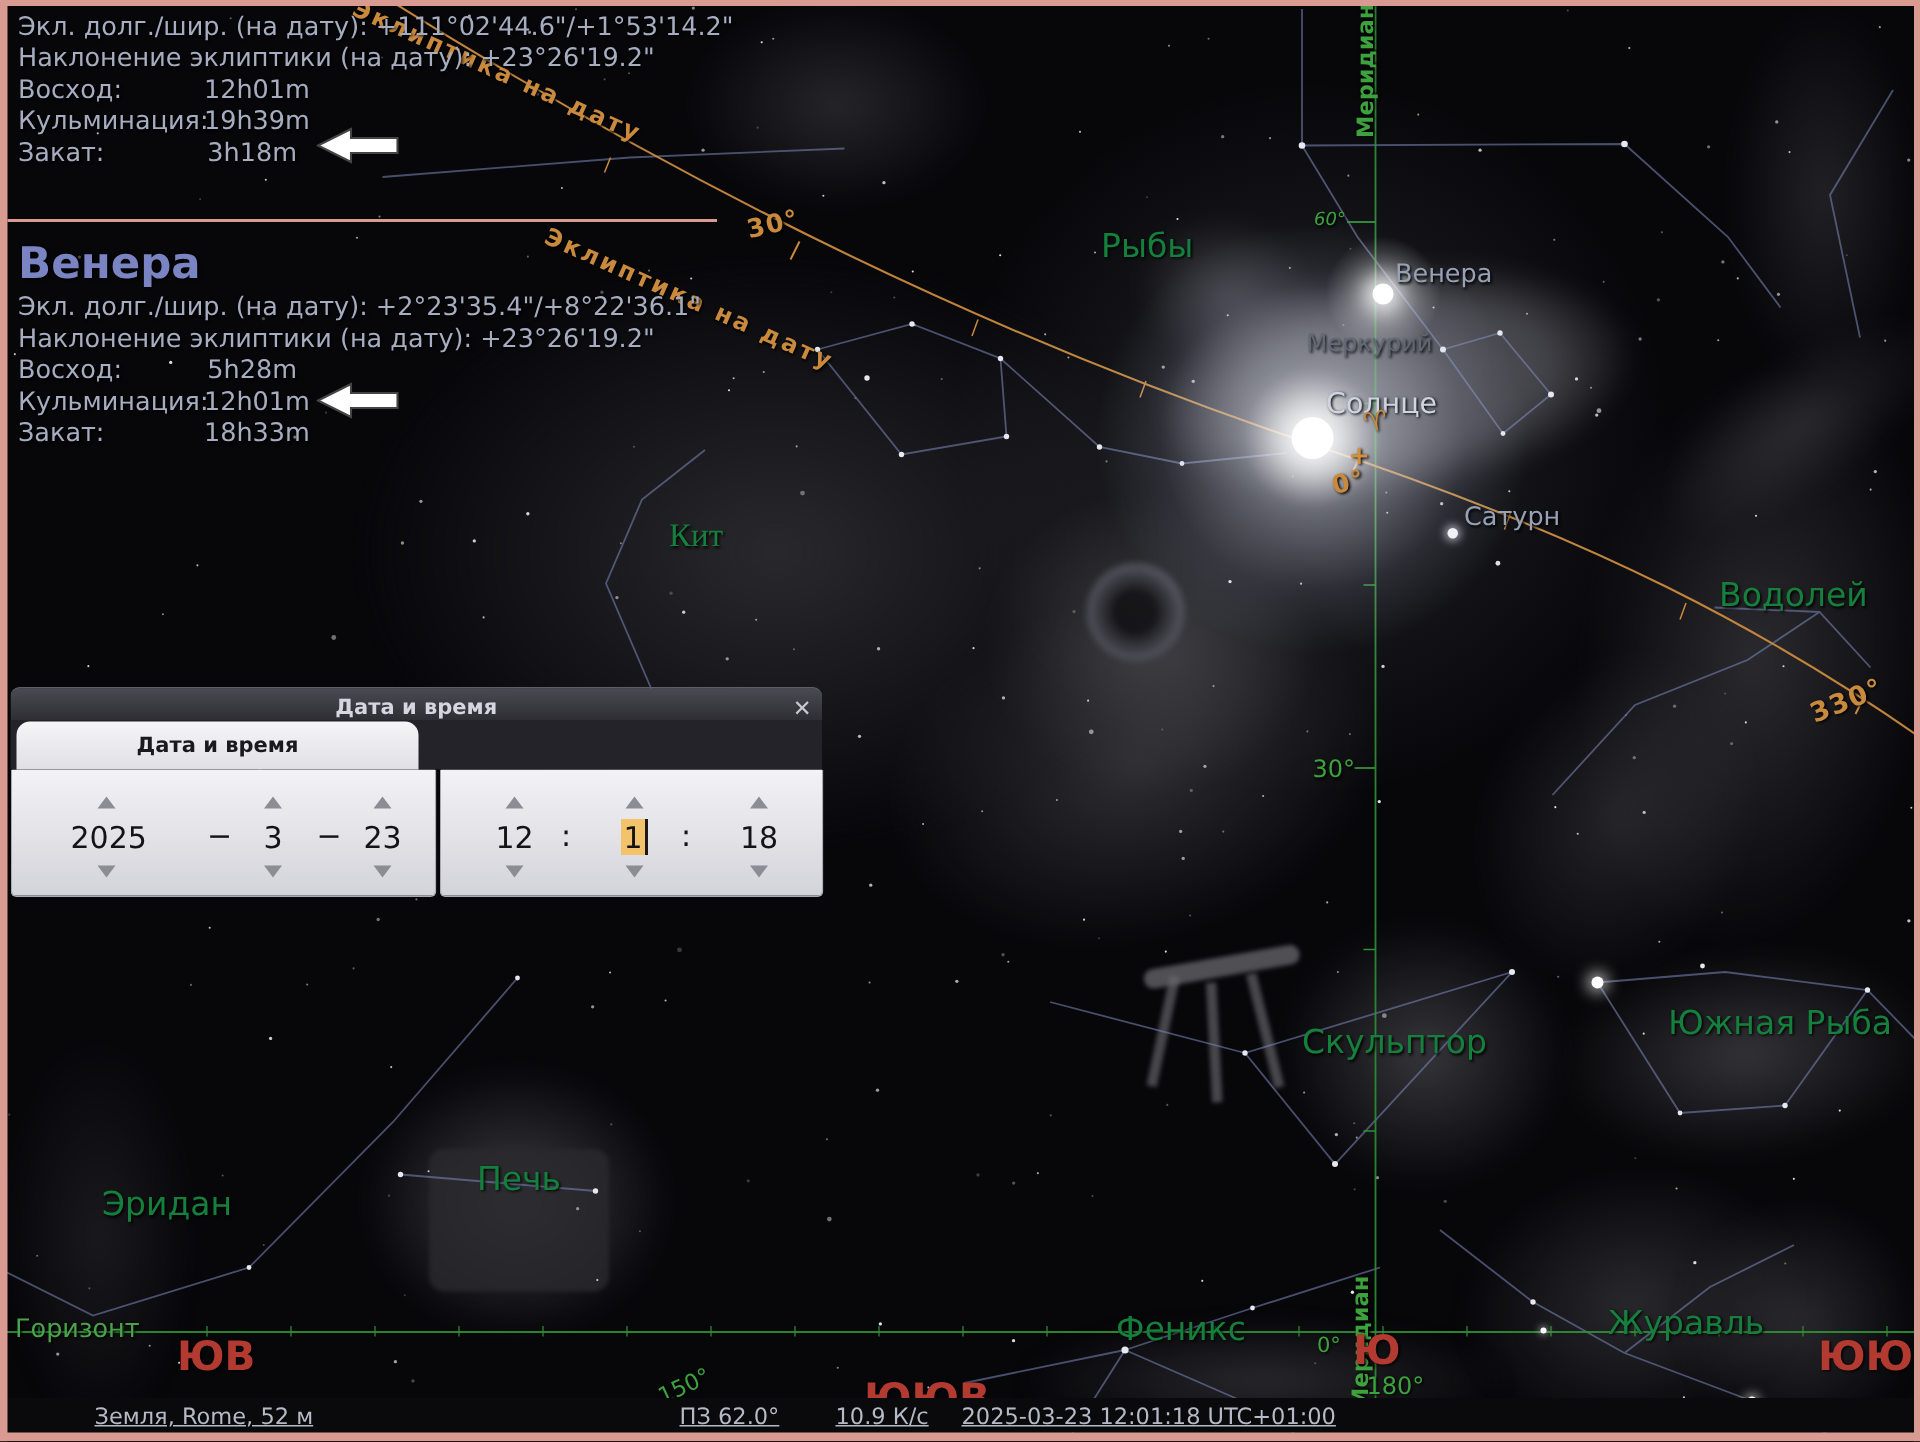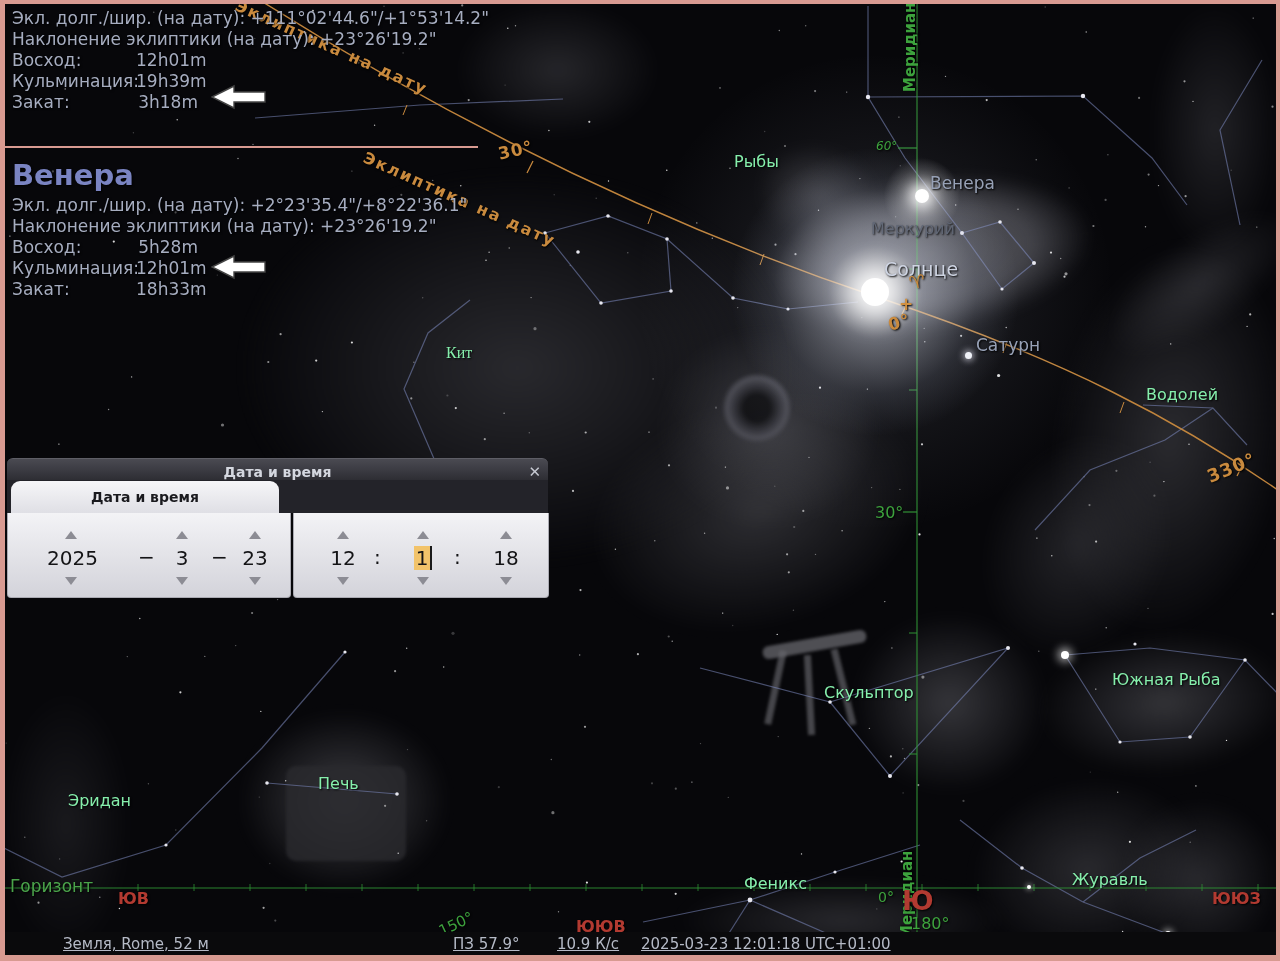--- a/index.html
+++ b/index.html
@@ -12,25 +12,25 @@
   .frame.right{right:0;top:0;width:4px;height:961px;}
   .frame.bottom{left:0;bottom:0;width:1280px;height:6px;}
   
   .art{position:absolute;border-radius:50%;filter:blur(7px);z-index:1;pointer-events:none;}
   .art2{position:absolute;filter:blur(1.5px);z-index:1;pointer-events:none;}
   svg.layer{position:absolute;left:0;top:0;z-index:3;}
   #starfield{z-index:2;}
   .glow{position:absolute;border-radius:50%;z-index:4;pointer-events:none;}
   
   .slabel{position:absolute;z-index:5;white-space:nowrap;text-shadow:1px 1px 2px #000;}
-  .clabel{color:#86efac;font-size:16px;}
+  .clabel{color:#15803d;font-size:22px;}
   .plabel{color:#97a1b6;font-size:17px;}
   .glabel{color:#3da23d;font-size:15px;}
   .olabel{color:#c98a3e;font-size:16px;font-weight:bold;letter-spacing:1px;}
-  .rlabel{color:#b23a31;font-size:16px;font-weight:bold;}
+  .rlabel{color:#b23a31;font-size:27px;font-weight:bold;}
   
   .info-panel{position:absolute;left:12px;width:478px;z-index:6;color:#a6adc0;
     font-size:17px;line-height:21px;text-shadow:1px 1px 2px #000;}
   .info-title{font-size:29px;font-weight:bold;color:#7a84c2;line-height:34px;margin-bottom:3px;}
   .info-row{display:flex;}
   .info-lab{width:124px;}
   .info-val{width:62px;text-align:right;}
   .panel-sep{position:absolute;left:5px;top:146px;width:473px;height:2px;background:#d89a91;z-index:6;}
   .arrow-ann{position:absolute;z-index:7;}
   
@@ -466,21 +466,21 @@
     <div class="glow" style="left:1027px;top:885px;width:4px;height:4px;background:#fff;box-shadow:0 0 5px 1px rgba(255,255,255,0.5);"></div>
 
     <span class="slabel plabel" style="left:930px;top:173px;">Венера</span>
     <span class="slabel plabel" style="left:871px;top:219px;color:#5f6675;opacity:.85;font-size:16px;">Меркурий</span>
     <span class="slabel" style="left:884px;top:258px;color:#ced4e2;font-size:19px;">Солнце</span>
     <span class="slabel plabel" style="left:976px;top:335px;">Сатурн</span>
 
     <span class="slabel clabel" style="left:734px;top:152px;">Рыбы</span>
     <span class="slabel clabel" style="left:446px;top:344px;font-family:Liberation Serif, serif;">Кит</span>
     <span class="slabel clabel" style="left:1146px;top:385px;">Водолей</span>
-    <span class="slabel clabel" style="left:824px;top:683px;">Скульптор</span>
+    <span class="slabel clabel" style="left:868px;top:683px;">Скульптор</span>
     <span class="slabel clabel" style="left:1112px;top:670px;">Южная Рыба</span>
     <span class="slabel clabel" style="left:744px;top:874px;">Феникс</span>
     <span class="slabel clabel" style="left:1072px;top:870px;">Журавль</span>
     <span class="slabel clabel" style="left:68px;top:791px;">Эридан</span>
     <span class="slabel clabel" style="left:318px;top:774px;">Печь</span>
 
     <span class="slabel glabel" style="left:901px;top:92px;font-weight:bold;transform:rotate(-90deg);transform-origin:0 0;">Меридиан</span>
     <span class="slabel glabel" style="left:898px;top:940px;font-weight:bold;transform:rotate(-90deg);transform-origin:0 0;">Меридиан</span>
     <span class="slabel glabel" style="left:10px;top:876px;font-size:17px;color:#4aa34a;">Горизонт</span>
     <span class="slabel olabel" style="left:240px;top:-4px;transform:rotate(24deg);transform-origin:0 0;letter-spacing:2px;">Эклиптика на дату</span>
@@ -590,21 +590,21 @@
     <span class="spin-sep" style="left:448px;">:</span>
     <div class="spin" style="left:476px;">
       <div class="spin-btn"><span class="tri-up"></span></div>
       <div class="spin-val">18</div>
       <div class="spin-btn"><span class="tri-dn"></span></div>
     </div>
   </div>
 
   <div class="status-bar">
     <span class="status-item" style="left:58px;">Земля, Rome, 52 м</span>
-    <span class="status-item" style="left:448px;">ПЗ 57.9°</span>
+    <span class="status-item" style="left:448px;">ПЗ 62.0°</span>
     <span class="status-item" style="left:552px;">10.9 К/с</span>
     <span class="status-item" style="left:636px;">2025-03-23 12:01:18 UTC+01:00</span>
   </div>
 
   <div class="frame top"></div>
   <div class="frame left"></div>
   <div class="frame right"></div>
   <div class="frame bottom"></div>
 </div>
 

